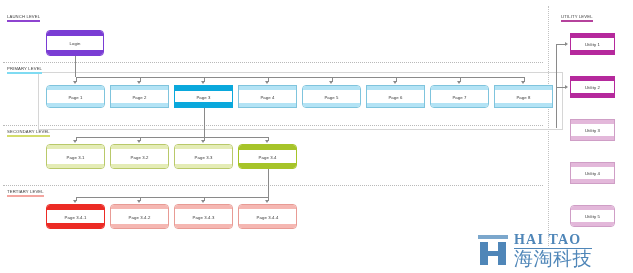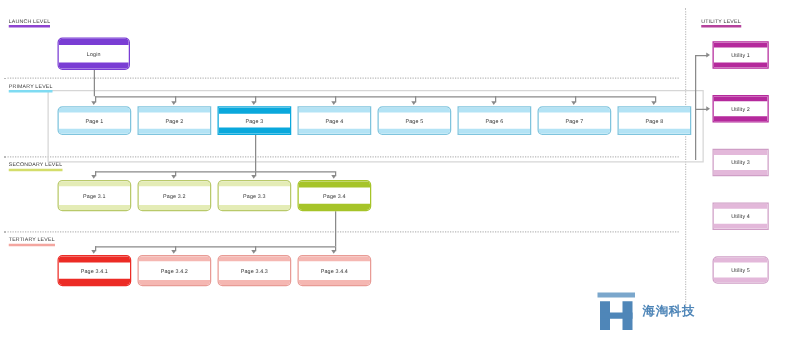--- a/index.html
+++ b/index.html
@@ -147,22 +147,22 @@
     font-size: 14px;
     font-weight: 700;
     color: #4f86b8;
     letter-spacing: 1.2px;
     line-height: 14px;
     border-bottom: 1.5px solid #4f86b8;
     padding-bottom: 1px;
   }
   #wm-cn {
     font-family: "DejaVu Sans", sans-serif;
-    font-size: 10px;
-    font-weight: 700;
+    font-size: 19px;
+    font-weight: 400;
     color: #4f86b8;
     line-height: 17px;
     letter-spacing: 0.5px;
     margin-top: 1px;
   }
 </style>
 </head>
 <body>
 
 <div id="canvas">
@@ -347,17 +347,18 @@
     </div>
 
   <div id="watermark" style="left: 476px; top: 233px;">
     <div id="wm-mark">
       <div class="wm-top"></div>
       <div class="wm-h-left"></div>
       <div class="wm-h-right"></div>
       <div class="wm-h-bar"></div>
     </div>
     <div id="wm-text">
+      <div id="wm-en">HAI TAO</div>
       <div id="wm-cn">海淘科技</div>
     </div>
   </div>
 
 </div>
 
 </body></html>

